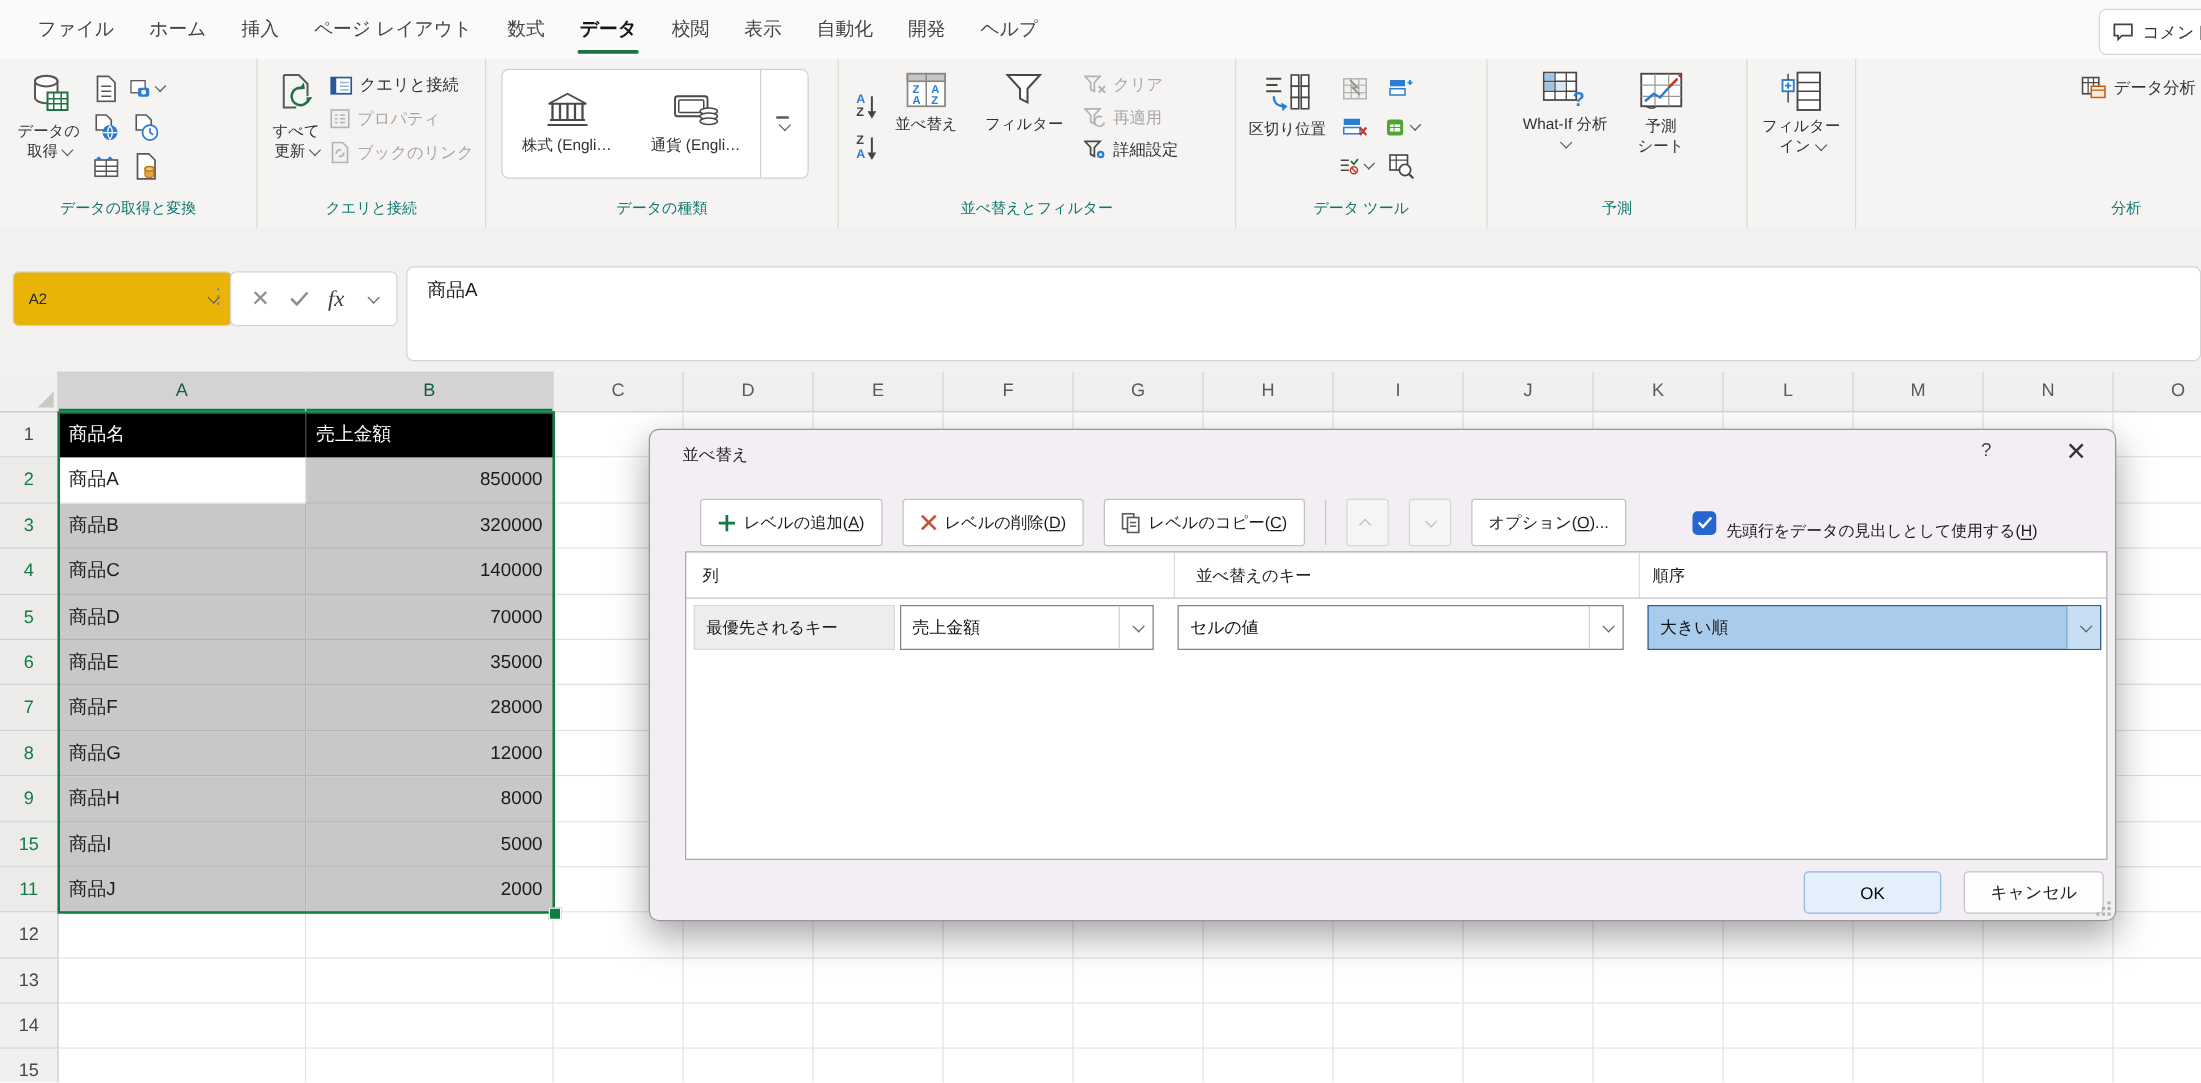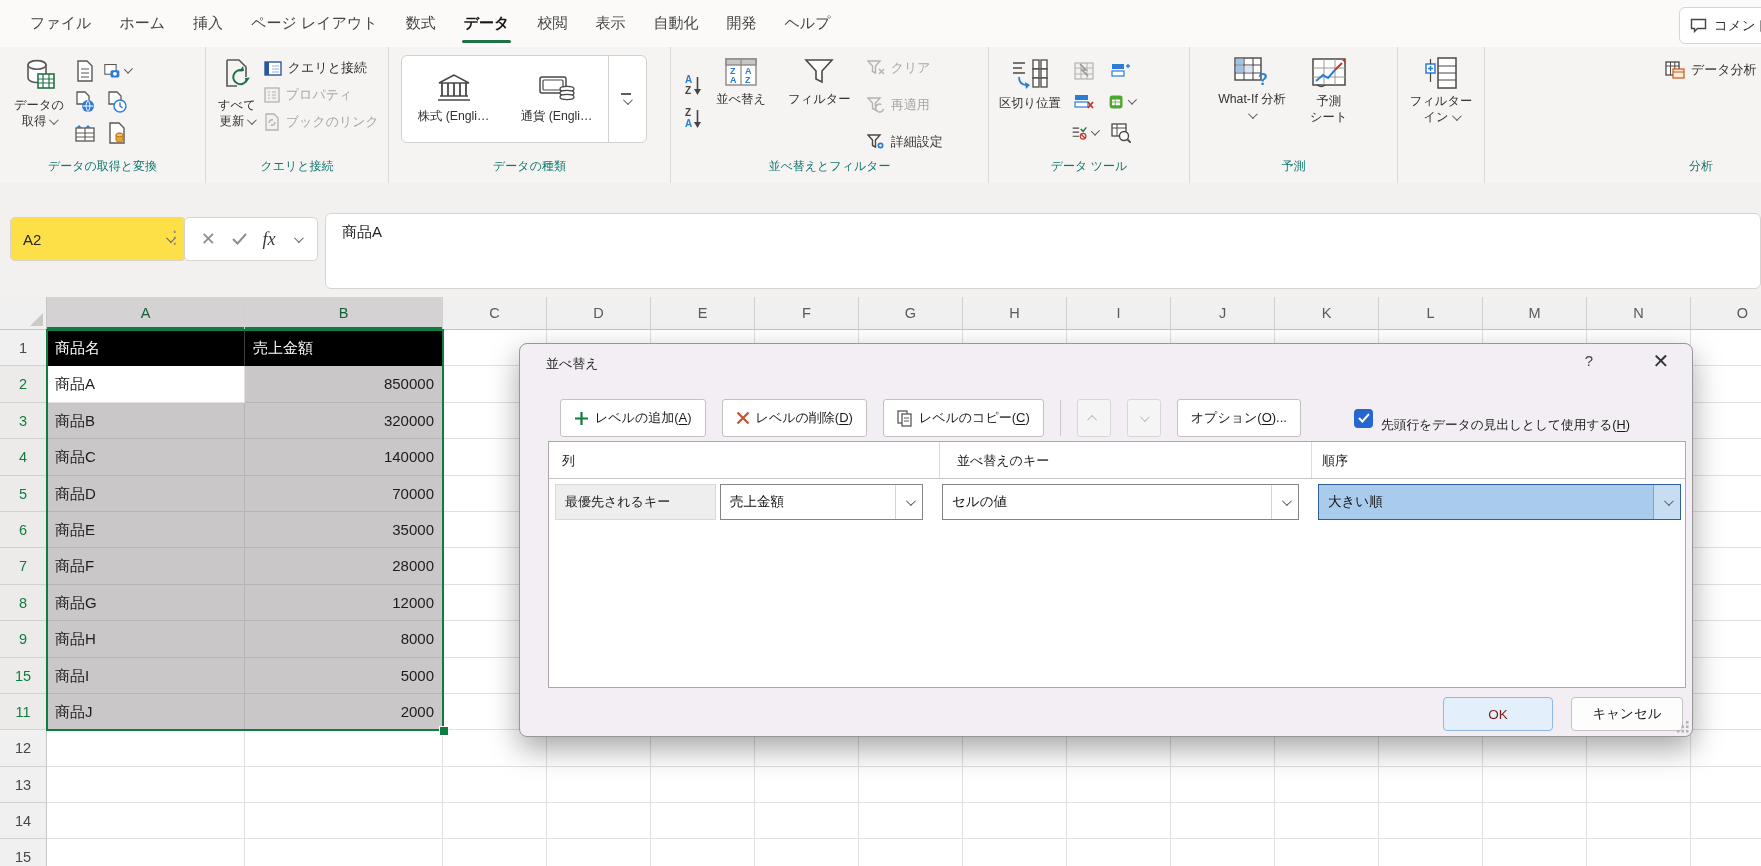--- a/index.html
+++ b/index.html
@@ -32,21 +32,21 @@
   .dtypebox{margin:2px 0 0 12px;width:244px;height:86px;background:#fff;border:1px solid #d2d0ce;border-radius:6px;display:flex;}
   .dtile{width:103px;display:flex;flex-direction:column;align-items:center;justify-content:center;gap:6px;font-size:12.3px;color:#323130;white-space:nowrap;}
   .dtype-more{width:34px;border-left:1px solid #d2d0ce;display:flex;flex-direction:column;align-items:center;justify-content:center;gap:3px;}
   .dtype-more .bar{width:10px;height:2px;background:#5f5d5c;}
   .sorticon{display:flex;align-items:center;gap:1px;font-weight:bold;font-size:10px;line-height:1;}
   .sorticon .lets{display:flex;flex-direction:column;gap:1px;}
   .smallstack{display:flex;flex-direction:column;justify-content:center;gap:12px;margin-left:14px;}
 
   
   .fbar{position:absolute;left:0;top:183px;width:100%;height:114px;background:#f3f1f0;}
-  .namebox{position:absolute;left:10px;top:34px;width:150px;height:42px;background:#fde047;border:1px solid #d6d4d3;border-radius:5px;display:flex;align-items:center;font-size:15px;color:#262626;padding:0 12px;}
+  .namebox{position:absolute;left:10px;top:34px;width:150px;height:42px;background:#eab308;border:1px solid #d6d4d3;border-radius:5px;display:flex;align-items:center;font-size:12px;color:#262626;padding:0 12px;}
   .namebox span.nb{flex:1;}
   .fdots{position:absolute;left:166px;top:44px;font-size:17px;color:#8a8886;letter-spacing:0;}
   .fxbox{position:absolute;left:184px;top:34px;width:132px;height:42px;background:#fff;border:1px solid #d6d4d3;border-radius:5px;display:flex;align-items:center;justify-content:space-evenly;}
   .fx-x{color:#908e8d;font-size:18px;}
   .fxlbl{font-family:"Liberation Serif","DejaVu Serif",serif;font-style:italic;font-size:18px;color:#3b3a39;}
   .finput{position:absolute;left:325px;top:30px;width:1436px;height:76px;background:#fff;border:1px solid #d6d4d3;border-radius:6px;font-size:15px;color:#1d1d1d;padding:9px 0 0 16px;box-sizing:border-box;}
 
   
   .sheet{position:absolute;left:0;top:297px;width:100%;height:569px;background:#fff;overflow:hidden;}
   .grid{position:absolute;left:0;top:0;display:grid;grid-template-columns:47px 198px 198px repeat(13,104px);grid-template-rows:33px repeat(15,36.4px);}
@@ -82,21 +82,21 @@
   .dvline{position:absolute;top:0;width:1px;height:36px;background:#dddbdc;}
   .dhline{position:absolute;left:0;right:0;top:36px;height:1px;background:#c6c4c5;}
   .dlevel{position:absolute;left:6px;top:42px;width:161px;height:36px;background:#efeeee;border:1px solid #dad8d9;box-sizing:border-box;font-size:13px;line-height:34px;padding-left:9px;color:#1b1b1b;white-space:nowrap;overflow:hidden;}
   .combo{position:absolute;top:42px;height:36px;background:#fff;border:1px solid #858384;box-sizing:border-box;display:flex;align-items:center;}
   .combo .val{flex:1;padding-left:9px;font-size:13.5px;color:#111;white-space:nowrap;overflow:hidden;}
   .combo .aseg{width:26px;align-self:stretch;border-left:1px solid #d4d2d3;display:flex;align-items:center;justify-content:center;}
   .combo.c1{left:171px;width:203px;}
   .combo.c2{left:393px;width:357px;}
   .combo.c3{left:769px;width:363px;background:#a9cbec;border-color:#2e6095;}
   .combo.c3 .aseg{background:#c7ddf2;border-left-color:#7aa6cf;}
-  .okbtn{position:absolute;left:923px;top:353px;width:110px;height:34px;background:#e3effb;border:1px solid #8fb8e2;border-radius:4px;font-size:13.5px;color:#7f1d1d;font-family:inherit;}
+  .okbtn{position:absolute;left:923px;top:353px;width:110px;height:34px;background:#e3effb;border:1px solid #8fb8e2;border-radius:4px;font-size:13.5px;color:#000000;font-family:inherit;}
   .cancelbtn{position:absolute;left:1051px;top:353px;width:112px;height:34px;background:#fdfdfd;border:1px solid #c5c3c4;border-radius:4px;font-size:13.5px;color:#1b1b1b;font-family:inherit;}
   .grip{position:absolute;right:3px;bottom:3px;}
   svg{display:block;}
 </style>
 </head>
 <body>
 
 <div class="app">
 
   <div class="menubar">
@@ -308,21 +308,21 @@
           <div class="blabel"><span>並べ替え</span></div>
         </div>
         <div class="bigbtn" style="margin-left:22px;">
           <span>
             <svg width="30" height="30" viewBox="0 0 30 30">
                 <path d="M2 3h26L18 14v11l-6-3v-8z" fill="#fdfdfd" stroke="#4a4846" stroke-width="1.6"></path>
               </svg>
           </span>
           <div class="blabel"><span>フィルター</span></div>
         </div>
-        <div class="listcol" style="margin-left:16px;gap:19px;">
+        <div class="listcol" style="margin-left:16px;gap:8px;">
           <div class="listitem disabled">
             <span>
               <svg width="18" height="16" viewBox="0 0 18 16">
                   <path d="M1 1h12L8.5 6v7l-3-1.5V6z" fill="none" stroke="#b5b3b1" stroke-width="1.4"></path>
                   <path d="M12 9l5 5M17 9l-5 5" stroke="#b5b3b1" stroke-width="1.5"></path>
                 </svg>
             </span>
             <span>クリア</span>
           </div>
           <div class="listitem disabled">

